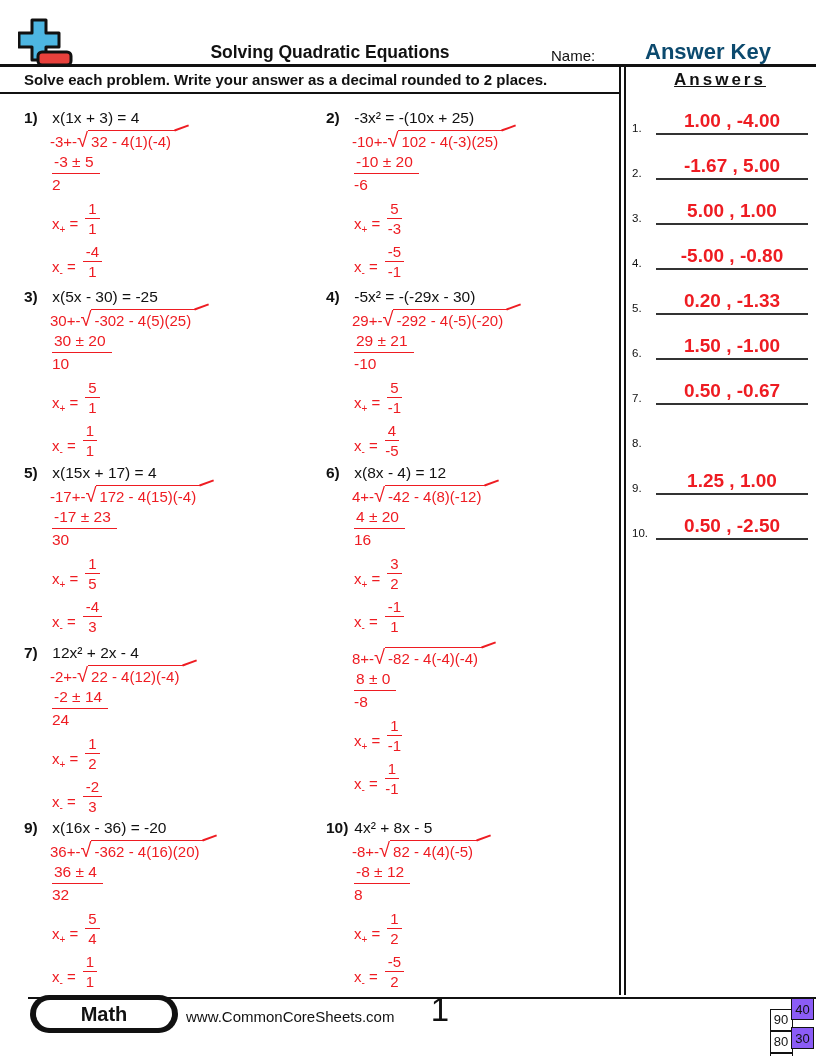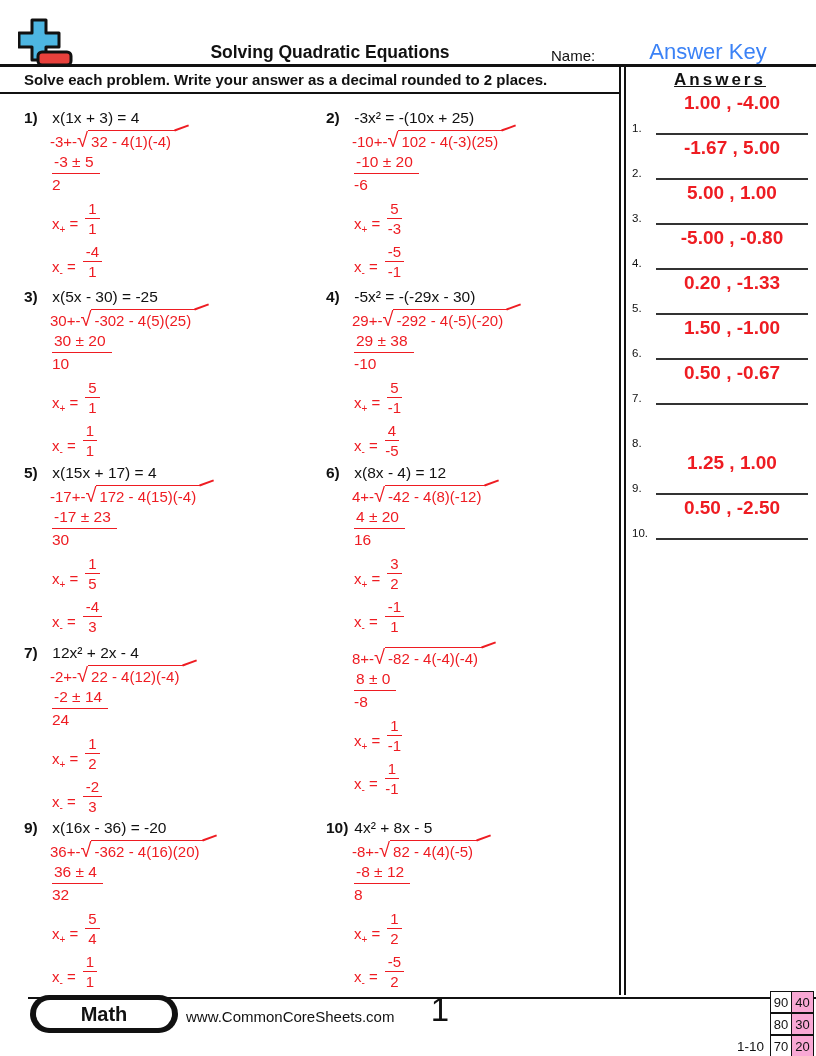--- a/index.html
+++ b/index.html
@@ -6,21 +6,21 @@
   html,body { background:#fff; }
   body { font-family:"Liberation Sans","DejaVu Sans",sans-serif; color:#111; }
   .page { position:relative; width:816px; height:1056px; background:#fff; overflow:hidden; }
 
   
   .logo { position:absolute; left:18px; top:18px; width:56px; height:50px; }
   .page-title { position:absolute; left:150px; top:42px; width:360px; text-align:center;
                 font-size:17.5px; font-weight:bold; }
   .name-label { position:absolute; left:551px; top:47px; font-size:15px; }
   .answer-key { position:absolute; left:618px; top:39px; width:180px; text-align:center;
-                color:#3b82f6; font-size:22px; font-weight:normal; }
+                color:#0c4a6e; font-size:22px; font-weight:bold; }
   .header-rule { position:absolute; left:0; top:64px; width:816px; height:3px; background:#111; }
   .instruction { position:absolute; left:24px; top:71px; font-size:15px; font-weight:bold; }
   .instr-rule { position:absolute; left:0; top:92px; width:620px; height:2px; background:#111; }
   .divider { position:absolute; left:619px; top:64px; width:7px; height:931px;
              border-left:2px solid #111; border-right:2px solid #111; }
 
   
   .problems { position:absolute; left:24px; top:97px; width:598px; display:grid;
               grid-template-columns:302px 296px; grid-template-rows:179px 176px 180px 175px 195px;margin-top:12px; }
   .stmt { font-size:15.5px; }
@@ -42,36 +42,36 @@
   .frac .ftop { border-bottom:1.5px solid #ee1c22; padding:0 3px 1px; }
   .frac .fbot { padding-top:1px; }
 
   
   .answers-panel { position:absolute; left:628px; top:70px; width:184px; }
   .answers-title { text-align:center; font-size:17px; font-weight:bold; letter-spacing:3px;
                    text-decoration:underline; }
   .ansrow { height:45px; display:flex; align-items:flex-end; padding-left:4px; }
   .ansnum { width:24px; font-size:11.5px; padding-bottom:1px; }
   .ansval { flex:1; text-align:center; color:#ee1c22; font-weight:bold; font-size:19px;
-            border-bottom:2px solid #333; padding-bottom:19px; margin-right:4px; white-space:nowrap; }
+            border-bottom:2px solid #333; padding-bottom:1px; margin-right:4px; white-space:nowrap; }
 
   
   .footer-rule { position:absolute; left:28px; top:997px; width:788px; height:2px; background:#111; }
   .badge { position:absolute; left:30px; top:995px; width:148px; height:38px; background:#111;
            border-radius:19px; display:flex; align-items:center; justify-content:center; }
   .badge-inner { width:136px; height:28px; background:#fff; border-radius:14px; display:flex;
                  align-items:center; justify-content:center; font-size:20px; font-weight:bold; }
   .site-url { position:absolute; left:186px; top:1008px; font-size:15px; }
   .pagenum { position:absolute; left:400px; top:991px; width:80px; text-align:center; font-size:33px; }
   .grades { position:absolute; right:2px; top:991px; display:flex; align-items:center; }
   .grade-label { font-size:13.5px; margin-right:7px; }
   .gradebox { width:23px; height:22px; border:1.5px solid #111; margin-left:-1.5px; display:flex;
               align-items:center; justify-content:center; font-size:13px; background:#fff; }
   .graderow { display:flex;flex-direction:column; }
-  .graderow.shaded .gradebox { background:#f9a8d4; }
+  .graderow.shaded .gradebox { background:#8b5cf6;margin-top:7px; }
 </style>
 </head>
 <body>
 
 <div class="page">
 
   <div class="logo">
     <svg width="56" height="50" viewBox="0 0 56 50">
       <path d="M14 2 H28 V15 H41 V29 H28 V42 H14 V29 H1 V15 H14 Z" fill="#4db6e2" stroke="#111" stroke-width="3" stroke-linejoin="round"></path>
       <rect x="20" y="34" width="33" height="13" rx="4" fill="#e8413c" stroke="#111" stroke-width="3"></rect>
@@ -172,21 +172,21 @@
       </div>
 
       <div class="problem">
         <div class="stmt">
           <span class="pnum">4)</span>
           <span class="ptext">-5x² = -(-29x - 30)</span>
         </div>
         <div class="work">
           <div class="radline"><span>29+-</span><span class="rsign">√</span><span class="radicand">-292 - 4(-5)(-20)</span></div>
           <div class="bigfrac">
-            <span class="ftop">29 ± 38</span>
+            <span class="ftop">29 ± 21</span>
             <span class="fbot">-10</span>
           </div>
           <div class="xrow">
             <span class="xlabel"><span>x</span><sub>+</sub> <span>=</span></span>
             <span class="frac">
               <span class="ftop">5</span>
               <span class="fbot">-1</span>
             </span>
           </div>
           <div class="xrow">

